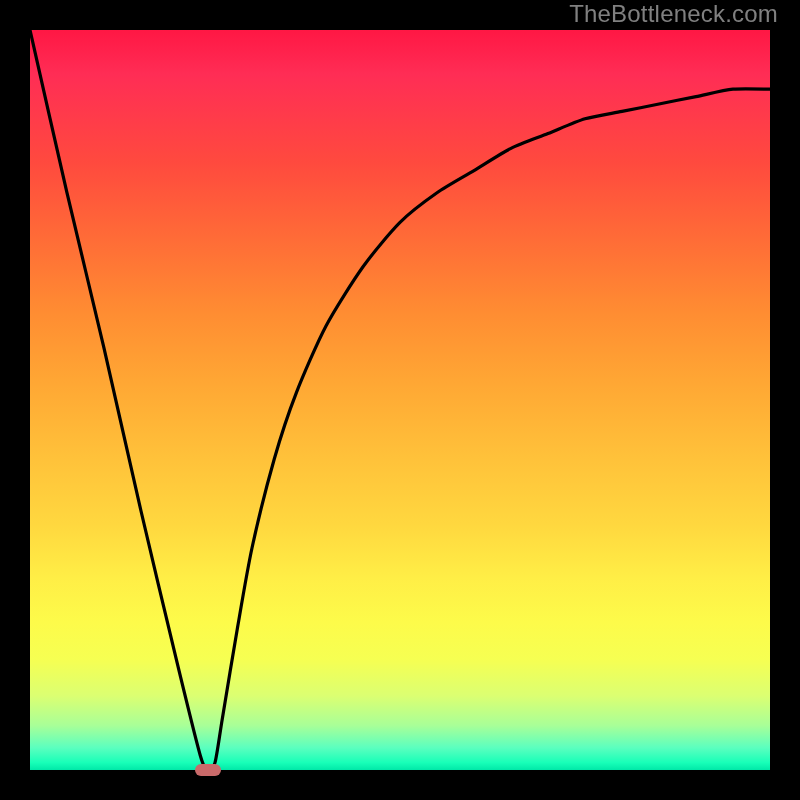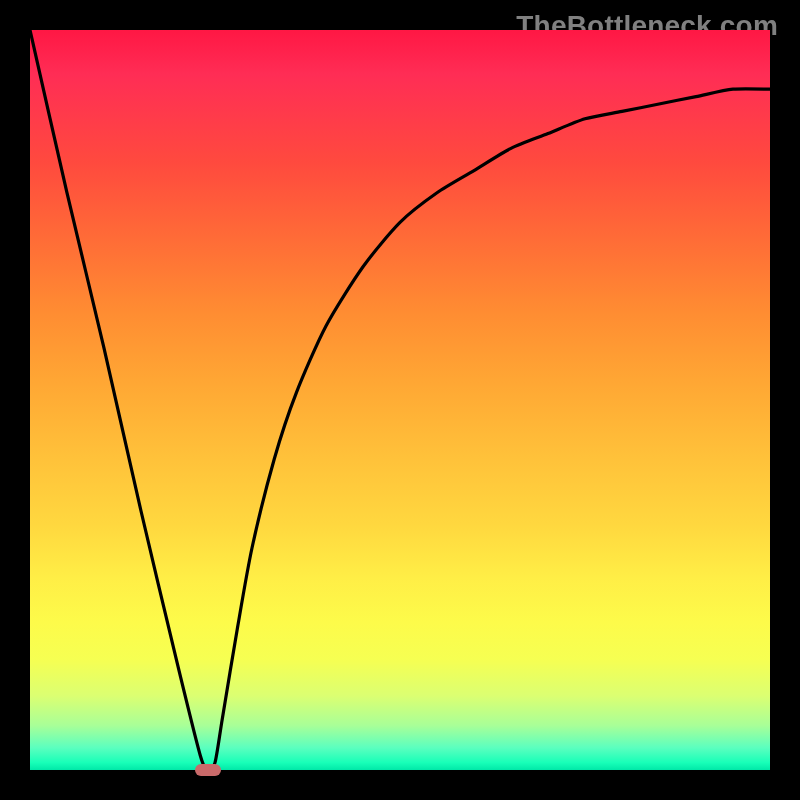--- a/index.html
+++ b/index.html
@@ -12,25 +12,25 @@
     font-family: Arial, Helvetica, sans-serif;
   }
   .frame {
     position: relative;
     width: 800px;
     height: 800px;
     background: #000;
   }
   .watermark {
     position: absolute;
-    top: 10px;
+    top: 0;
     right: 22px;
     color: #808080;
-    font-size: 28px;
-    font-weight: 700;
+    font-size: 24px;
+    font-weight: 400;
     font-family: Arial, sans-serif;
     letter-spacing: 0.2px;
   }
   .plot-area {
     position: absolute;
     left: 30px;
     top: 30px;
     width: 740px;
     height: 740px;
     background: linear-gradient(to bottom,

